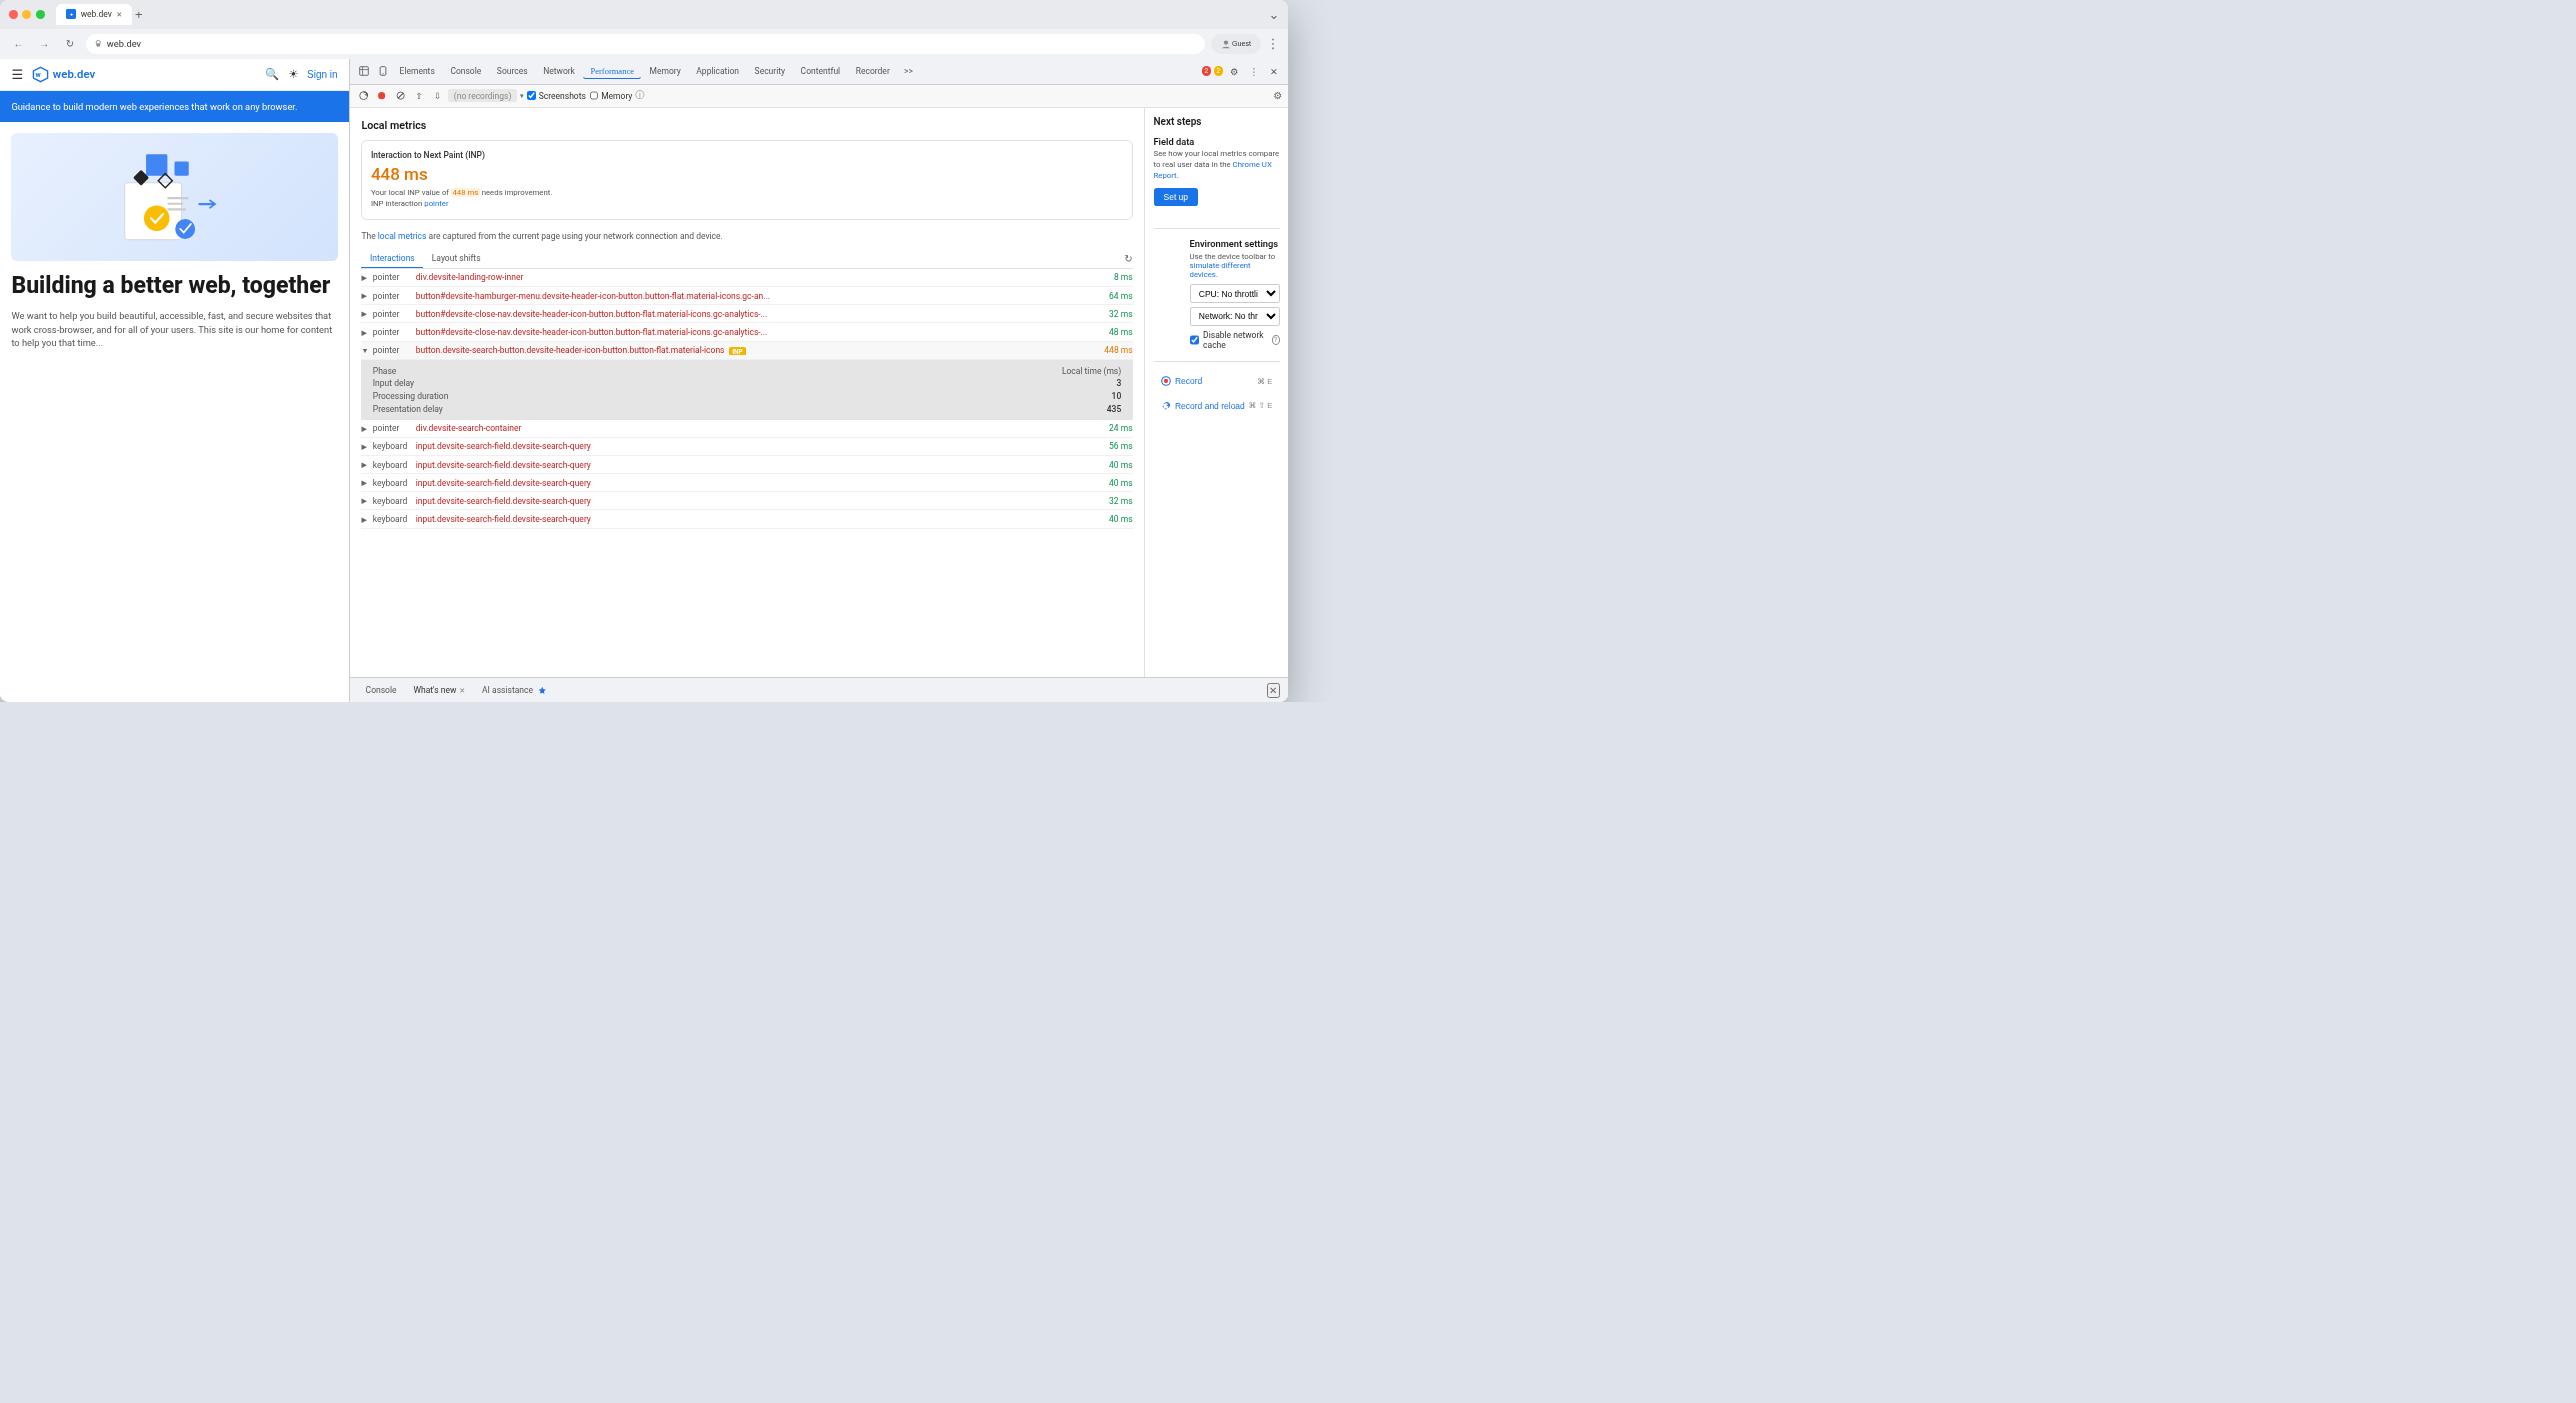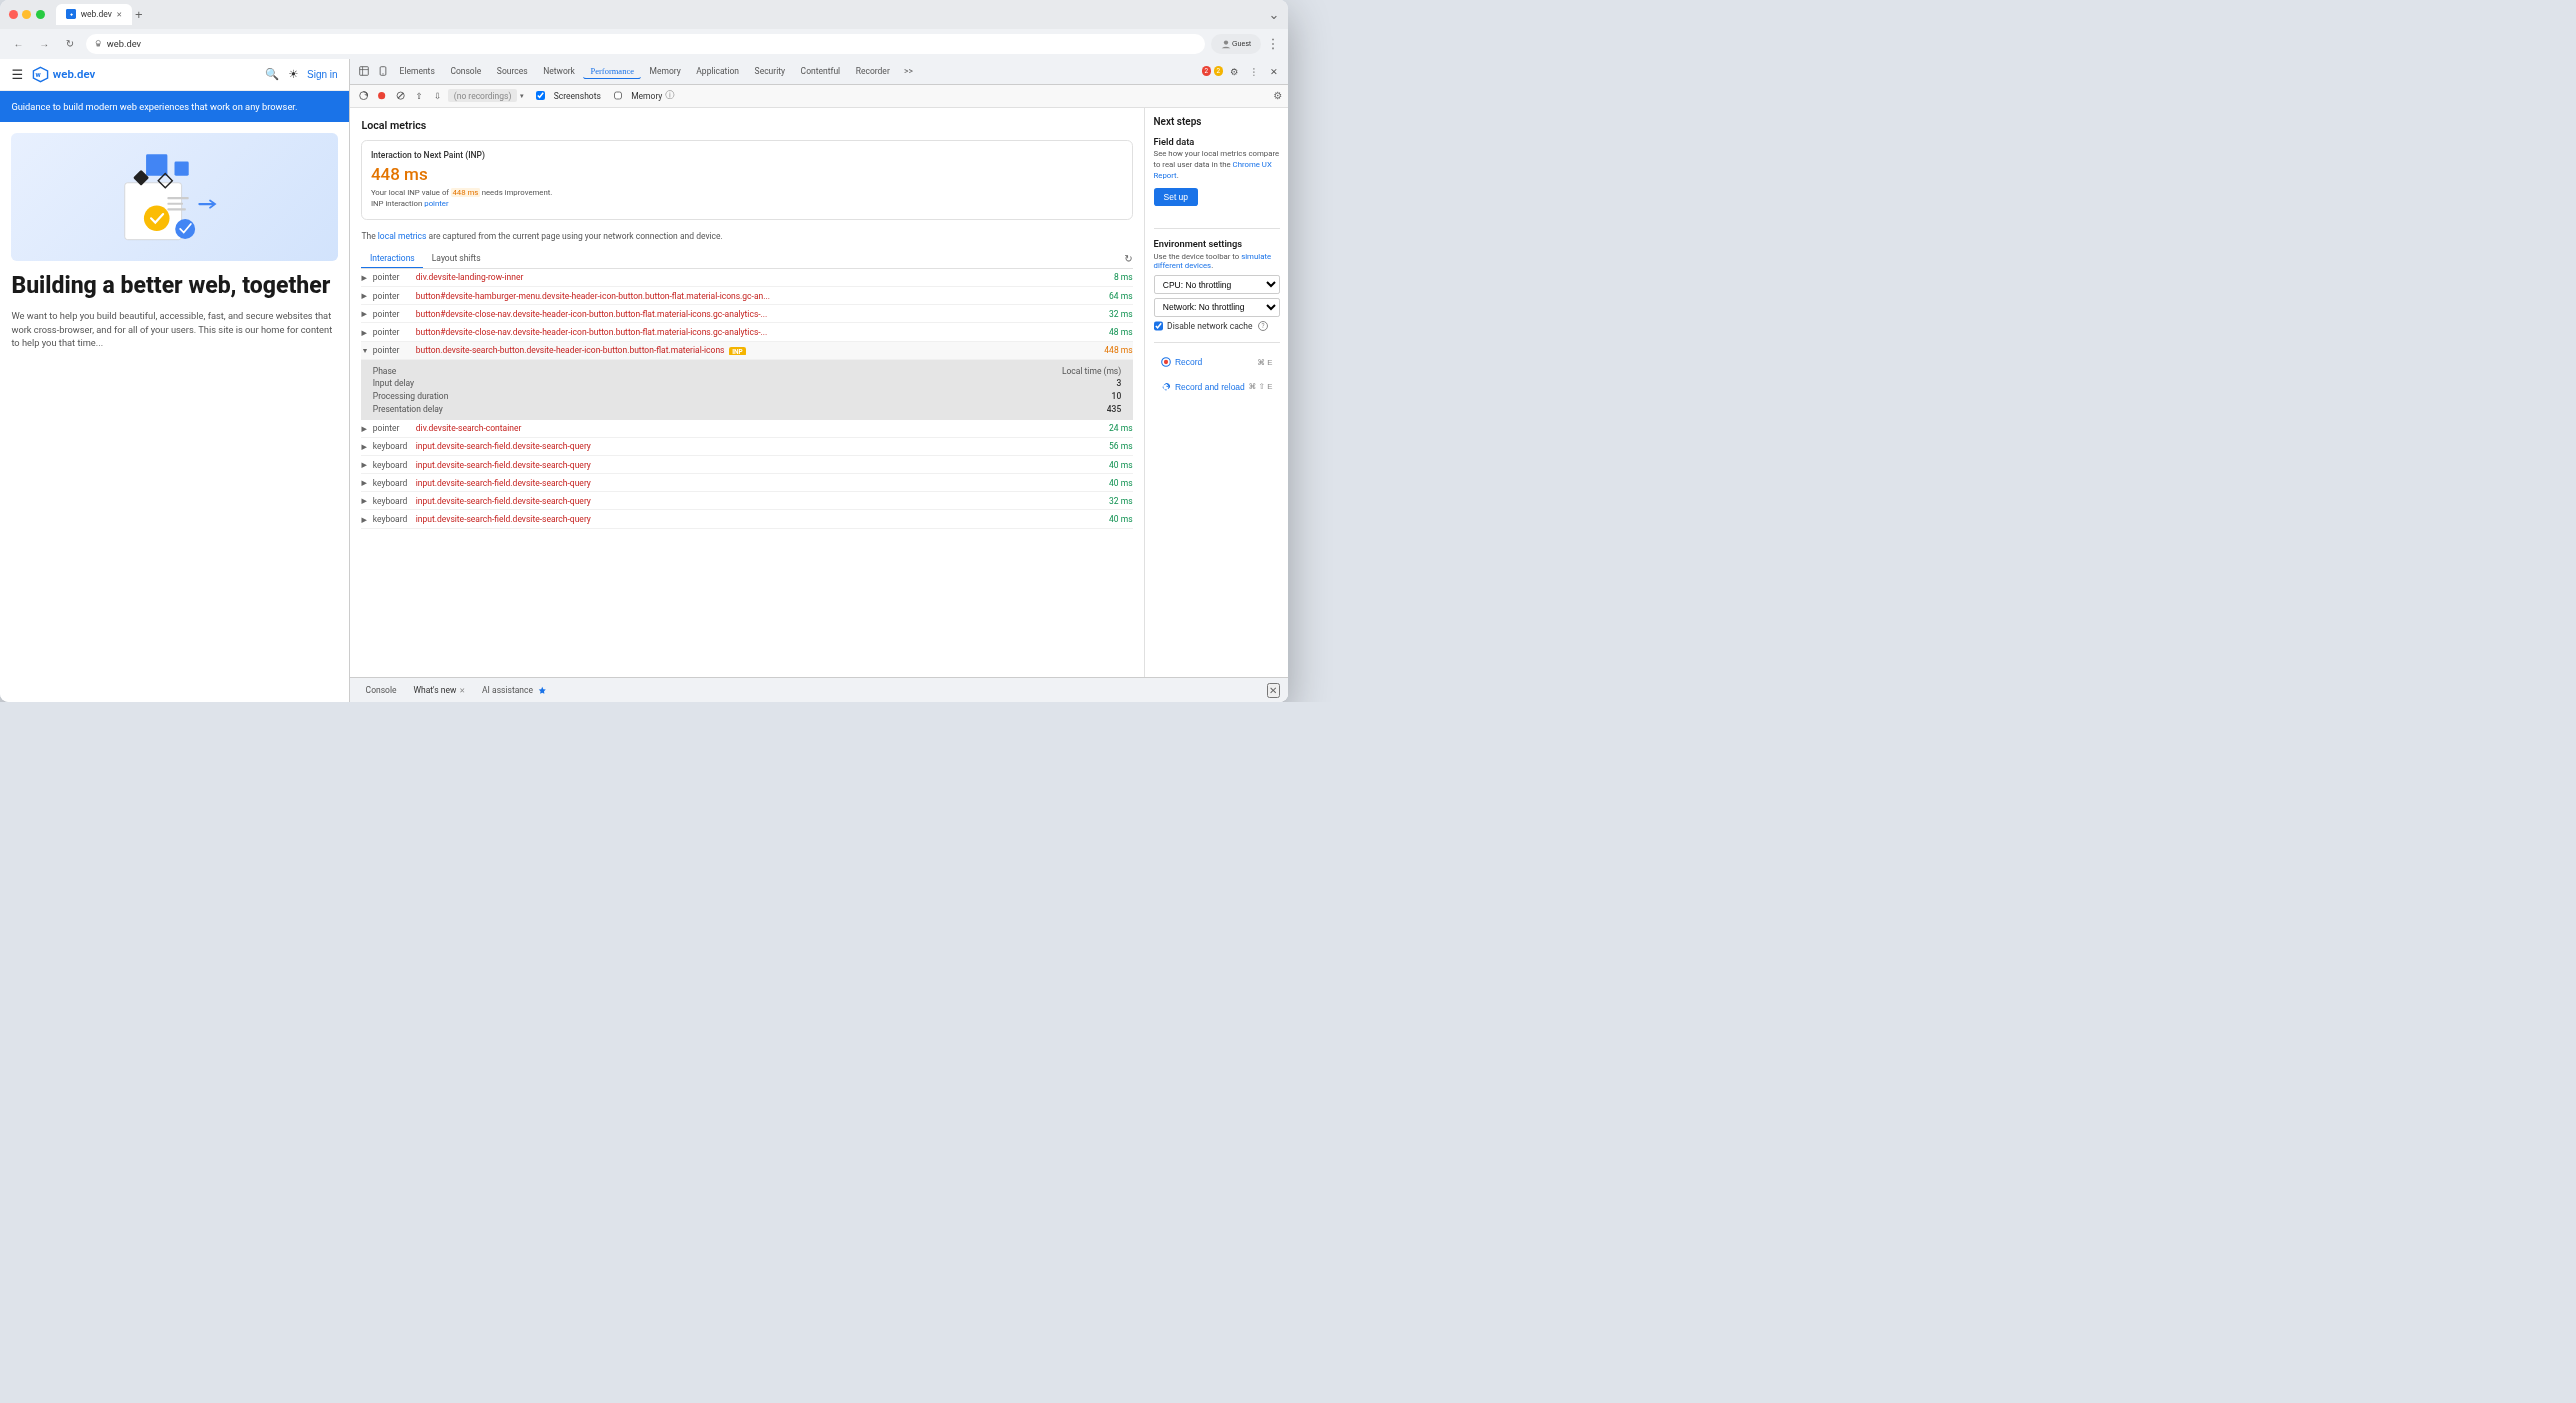--- a/index.html
+++ b/index.html
@@ -59,21 +59,21 @@
     .dt-more { font-size: 8.5px; color: #666; padding: 2.8px 5.7px; cursor: pointer; }
     .dt-icons { margin-left: auto; display: flex; gap: 2.8px; align-items: center; }
     .dt-icon-btn { width: 17px; height: 17px; border: none; background: none; cursor: pointer; font-size: 9.3px; color: #555; display: flex; align-items: center; justify-content: center; border-radius: 2.8px; }
     .dt-badge { background: #ea4335; color: white; font-size: 6.4px; border-radius: 5.7px; padding: 0.7px 2.8px; }
     .dt-badge.yellow { background: #f4b400; }
 
     .devtools-sub-toolbar { height: 23px; background: #f8f8f8; display: flex; align-items: center; padding: 0 5.7px; gap: 2.8px; border-bottom: 0.7px solid #e0e0e0; }
     .dt-sub-icon { width: 15.7px; height: 15.7px; border: none; background: none; cursor: pointer; font-size: 8.5px; color: #555; display: flex; align-items: center; justify-content: center; border-radius: 2.1px; }
     .recording-label { font-size: 8.5px; color: #888; background: #e8e8e8; padding: 1.4px 5.7px; border-radius: 2.1px; }
     .dropdown-arrow { font-size: 7.1px; color: #666; }
-    .checkbox-group { display: flex; align-items: center; gap: 9px; font-size: 8.5px; color: #333; margin-left: 10px; }
+    .checkbox-group { display: flex; align-items: center; gap: 3px; font-size: 8.5px; color: #333; margin-left: 1px; }
     .checkbox-group input { width: 8.5px; height: 8.5px; }
     .settings-icon { margin-left: auto; font-size: 10px; color: #666; cursor: pointer; }
 
     
     .devtools-content { display: flex; flex: 1; overflow: hidden; }
     .devtools-main { flex: 1; overflow: hidden; display: flex; flex-direction: column; padding: 11.4px; }
 
     .local-metrics-title { font-size: 10.7px; font-weight: 600; color: #1a1a1a; margin-bottom: 8.5px; }
 
     .metrics-cards { display: flex; gap: 7.1px; margin-bottom: 11.4px; }
@@ -118,21 +118,21 @@
     .right-title { font-size: 10px; font-weight: 600; color: #1a1a1a; margin-bottom: 8.5px; }
 
     .field-data-section { margin-bottom: 22px; }
     .section-title { font-size: 9.3px; font-weight: 600; color: #1a1a1a; margin-bottom: 2.8px; }
     .section-desc { font-size: 7.8px; color: #555; line-height: 1.4; margin-bottom: 5.7px; }
     .section-desc a { color: #1a73e8; }
     .setup-btn { background: #1a73e8; color: white; border: none; border-radius: 2.8px; padding: 4.3px 10px; font-size: 8.5px; cursor: pointer; }
 
     .divider { border: none; border-top: 0.7px solid #e0e0e0; margin: 8.5px 0; }
 
-    .env-section { margin-bottom: 11.4px; }
+    .env-section { margin-bottom: 11.4px; margin-left: 36px; }
     .env-desc { font-size: 7.8px; color: #555; margin-bottom: 5.7px; }
     .env-desc a { color: #1a73e8; }
     .env-select { width: 100%; height: 18.5px; font-size: 8.5px; border: 0.7px solid #ccc; border-radius: 2.1px; margin-bottom: 4.3px; padding: 0 4.3px; background: white; cursor: pointer; }
 
     .checkbox-row { display: flex; align-items: center; gap: 4.3px; font-size: 8.5px; color: #333; margin-bottom: 4.3px; }
     .checkbox-row input { width: 9.3px; height: 9.3px; accent-color: #1a73e8; }
     .help-icon { width: 10px; height: 10px; border: 0.7px solid #888; border-radius: 50%; display: inline-flex; align-items: center; justify-content: center; font-size: 6.4px; color: #888; margin-left: 1.4px; cursor: pointer; }
 
     .action-btn { width: 100%; display: flex; align-items: center; justify-content: space-between; padding: 5.7px 7.1px; background: none; border: none; border-radius: 4.3px; font-size: 8.5px; color: #1a73e8; cursor: pointer; margin-bottom: 2.8px; }
     .action-btn-left { display: flex; align-items: center; gap: 4.3px; }

